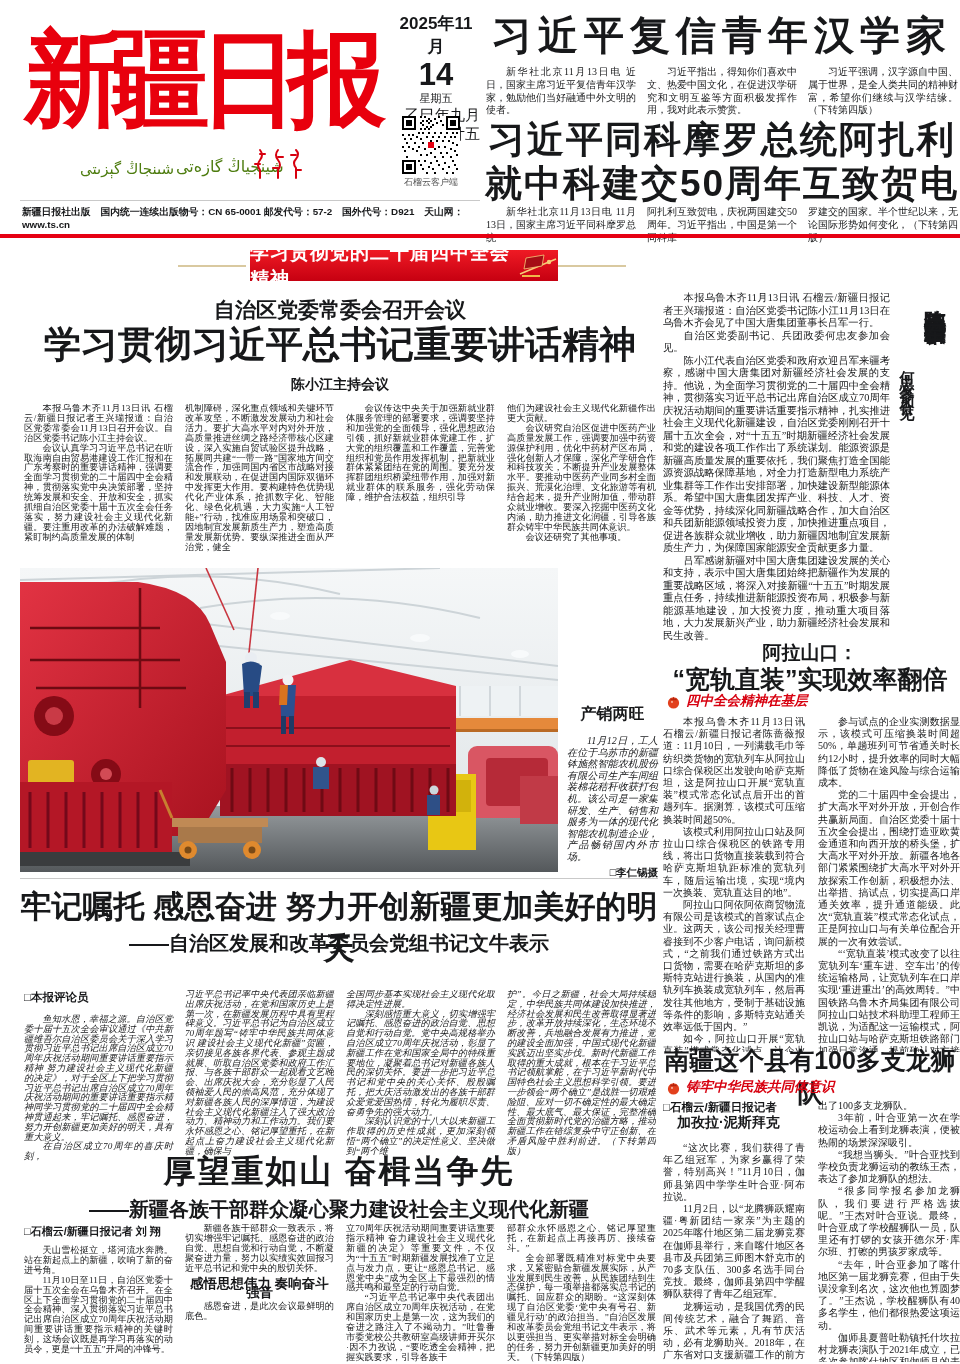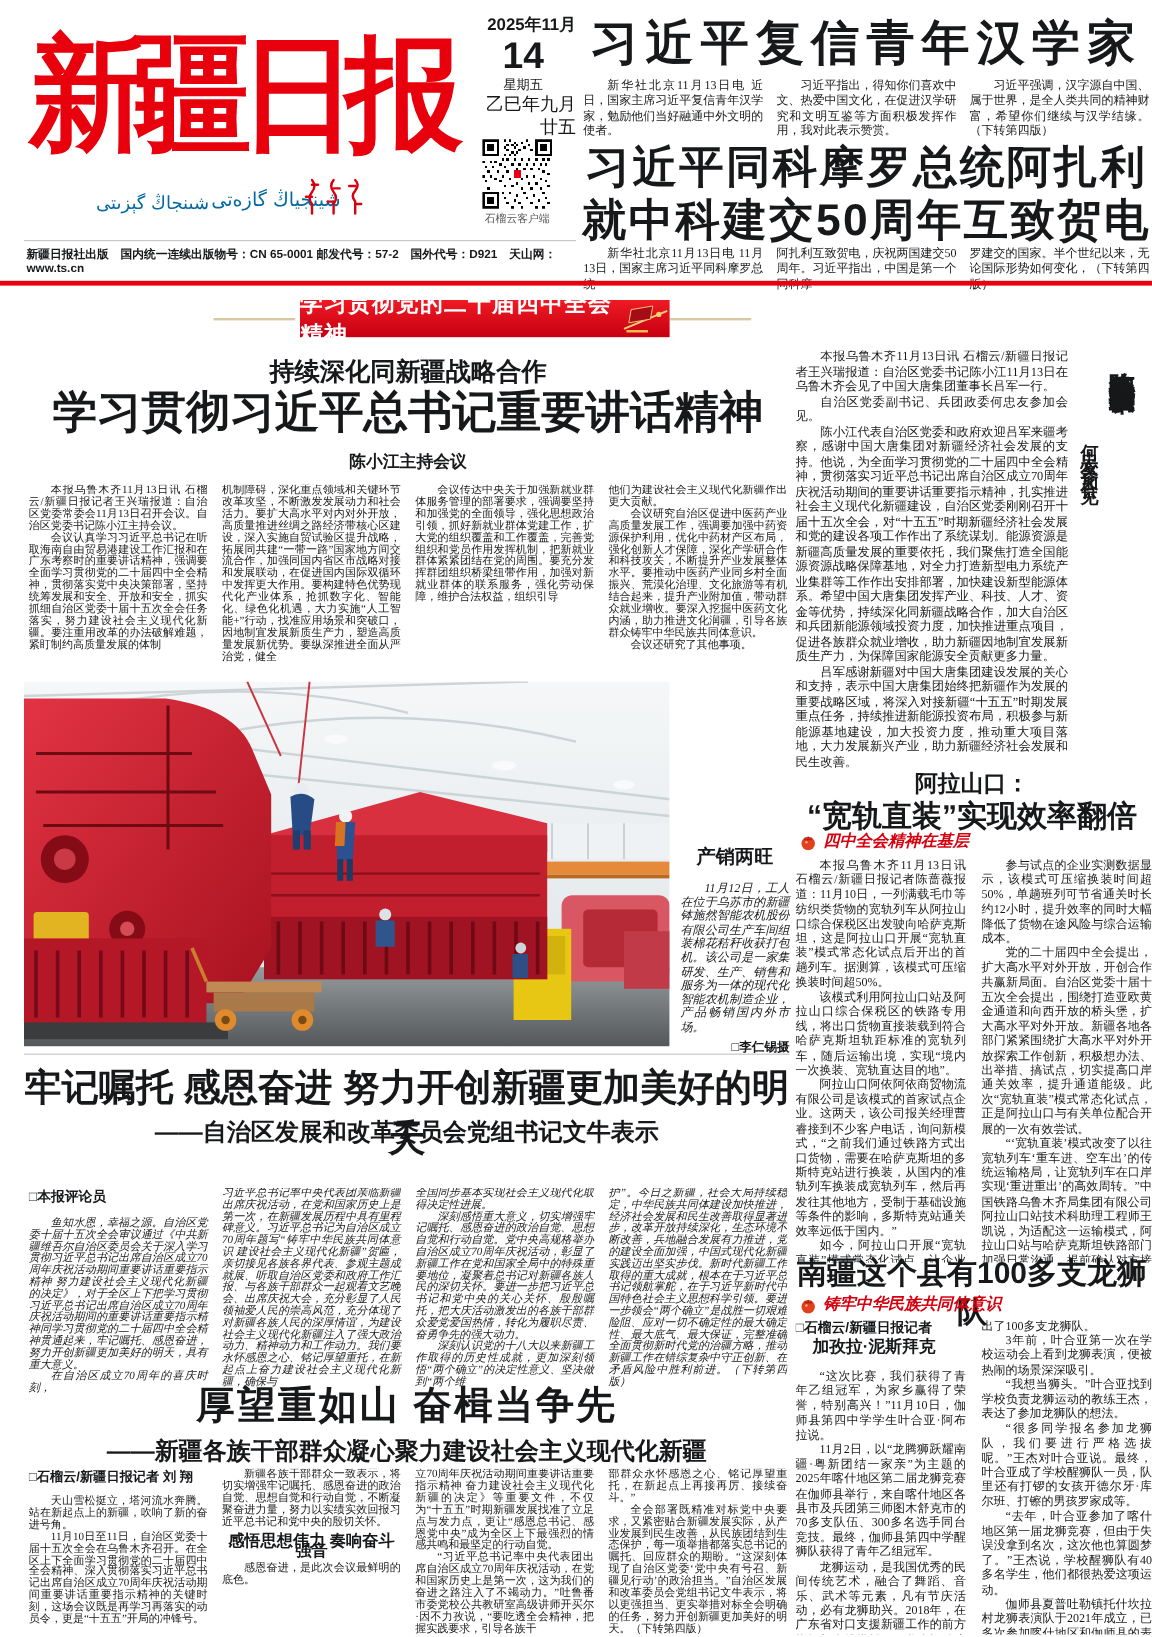--- a/index.html
+++ b/index.html
@@ -22,21 +22,21 @@
   .col2r>div{width:142px;margin-right:13px;}
   .col2r>div:last-child{margin-right:0;}
   .vert{writing-mode:vertical-rl;text-orientation:upright;}
   .badge{display:flex;align-items:center;gap:5px;color:#d7000f;
          font-weight:bold;font-style:italic;font-size:13.5px;
          font-family:"Liberation Sans","DejaVu Sans",sans-serif;}
   .rule-red{background:#e60012;}
   .hairline{background:#c9c9c9;}
   .masthead-title{color:#e8000d;font-weight:bold;letter-spacing:-10px;
                   transform:scaleY(1.06);transform-origin:top left;}
-  .script-red{color:#0369a1;font-family:"DejaVu Sans",sans-serif;}
+  .script-red{color:#4d7c0f;font-family:"DejaVu Sans",sans-serif;}
   .inner-sub{font-family:"Liberation Sans","DejaVu Sans",sans-serif;
              font-weight:bold;font-size:13.5px;text-align:center;
              margin:5px 0 4px 0;text-indent:0;}
 </style>
 </head>
 <body>
 
 <div class="abs masthead-title" style="left:24px;top:2px;width:372px;height:150px;font-size:98px;line-height:148px;">新疆日报</div>
 
 <div class="abs script-red" style="left:80px;top:160px;font-size:15px;" dir="rtl">شىنجاڭ گېزىتى</div>
@@ -51,21 +51,21 @@
         <path d="M26 9 h5"></path>
         <path d="M26 20 h-5"></path>
       <path d="M44 2 q4 4 0 9 q-4 4 0 9 v10"></path>
         <path d="M44 7 h-5"></path>
         <path d="M44 22 h5"></path>
     </g>
   </svg>
 </div>
 
 <div class="abs sans center" style="left:392px;top:12px;width:88px;">
-  <div class="b" style="font-size:14px;text-align:right;">2025年11月</div>
+  <div class="b" style="font-size:17px;">2025年11月</div>
   <div class="b" style="font-size:31px;line-height:33px;">14</div>
   <div style="font-size:11px;">星期五</div>
   <div style="font-size:15px;text-align:right;">乙巳年九月廿五</div>
   <div style="font-size:10px;">第27153号</div>
   <div style="font-size:10px;">今日8版</div>
 </div>
 
 <div class="abs" style="left:402px;top:116px;">
   <svg width="58" height="58" viewBox="0 0 29 29" shape-rendering="crispEdges">
     <rect width="29" height="29" fill="#fff"></rect>
@@ -132,21 +132,21 @@
   <span style="margin-left:6px;display:inline-flex;">
     <svg width="40" height="24" viewBox="0 0 40 24">
       <path d="M2 20 L38 5" stroke="#f6cd79" stroke-width="1.6" fill="none"></path>
       <polygon points="8,4 26,1 24,12 6,15" fill="#a50d16" stroke="#f6cd79" stroke-width="0.8"></polygon>
       <circle cx="31" cy="8" r="2.2" fill="#f6cd79"></circle>
       <path d="M4 22 h18" stroke="#f0b84a" stroke-width="2"></path>
     </svg>
   </span>
 </div>
 
-<div class="abs sans b center" style="left:20px;top:296px;width:640px;font-size:21px;">持续深化同新疆战略合作</div>
+<div class="abs sans b center" style="left:20px;top:296px;width:640px;font-size:21px;">自治区党委常委会召开会议</div>
 <div class="abs b center" style="left:20px;top:322px;width:640px;font-size:37px;line-height:46px;">学习贯彻习近平总书记重要讲话精神</div>
 <div class="abs sans b center" style="left:20px;top:376px;width:640px;font-size:14px;">陈小江主持会议</div>
 <div class="abs cols col4 bt-s" style="left:24px;top:404px;width:632px;height:162px;overflow:hidden;">
   <div>
     <p class="ind">本报乌鲁木齐11月13日讯 石榴云/新疆日报记者王兴瑞报道：自治区党委常委会11月13日召开会议。自治区党委书记陈小江主持会议。</p>
     <p class="ind">会议认真学习习近平总书记在听取海南自由贸易港建设工作汇报和在广东考察时的重要讲话精神，强调要全面学习贯彻党的二十届四中全会精神，贯彻落实党中央决策部署，坚持统筹发展和安全、开放和安全，抓实抓细自治区党委十届十五次全会任务落实，努力建设社会主义现代化新疆。要注重用改革的办法破解难题，紧盯制约高质量发展的体制</p>
   </div>
   <div>
     <p>机制障碍，深化重点领域和关键环节改革攻坚，不断激发发展动力和社会活力。要扩大高水平对内对外开放，高质量推进丝绸之路经济带核心区建设，深入实施自贸试验区提升战略，拓展同共建“一带一路”国家地方间交流合作，加强同国内省区市战略对接和发展联动，在促进国内国际双循环中发挥更大作用。要构建特色优势现代化产业体系，抢抓数字化、智能化、绿色化机遇，大力实施“人工智能+”行动，找准应用场景和突破口，因地制宜发展新质生产力，塑造高质量发展新优势。要纵深推进全面从严治党，健全</p>
   </div>

